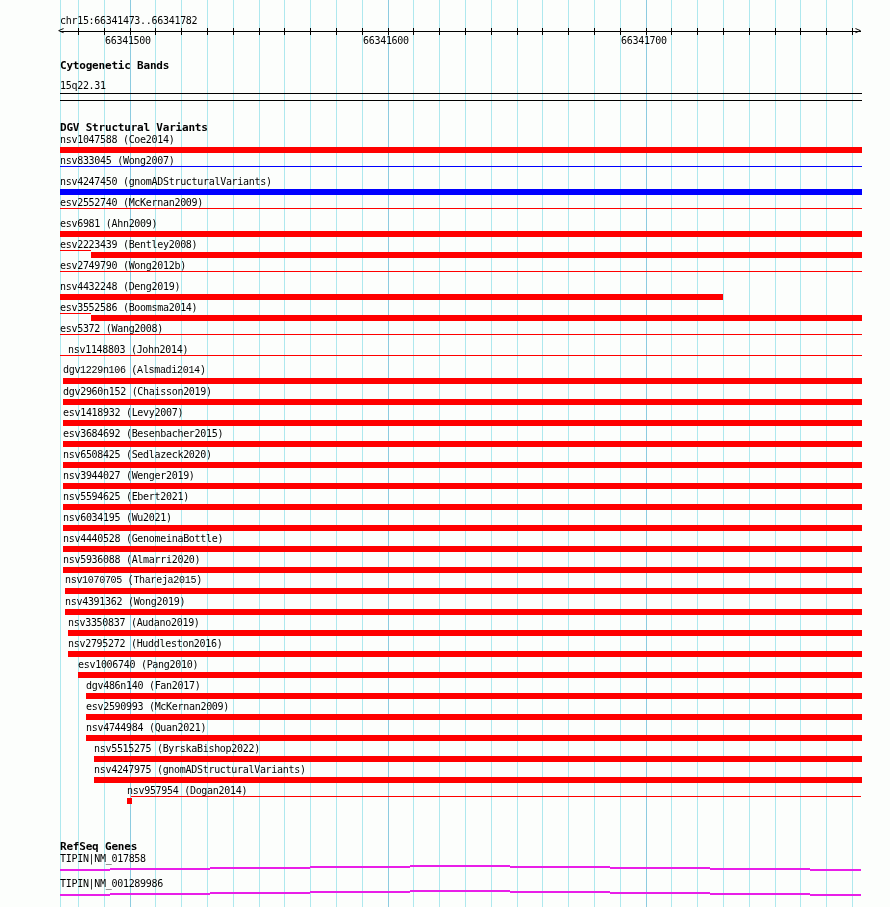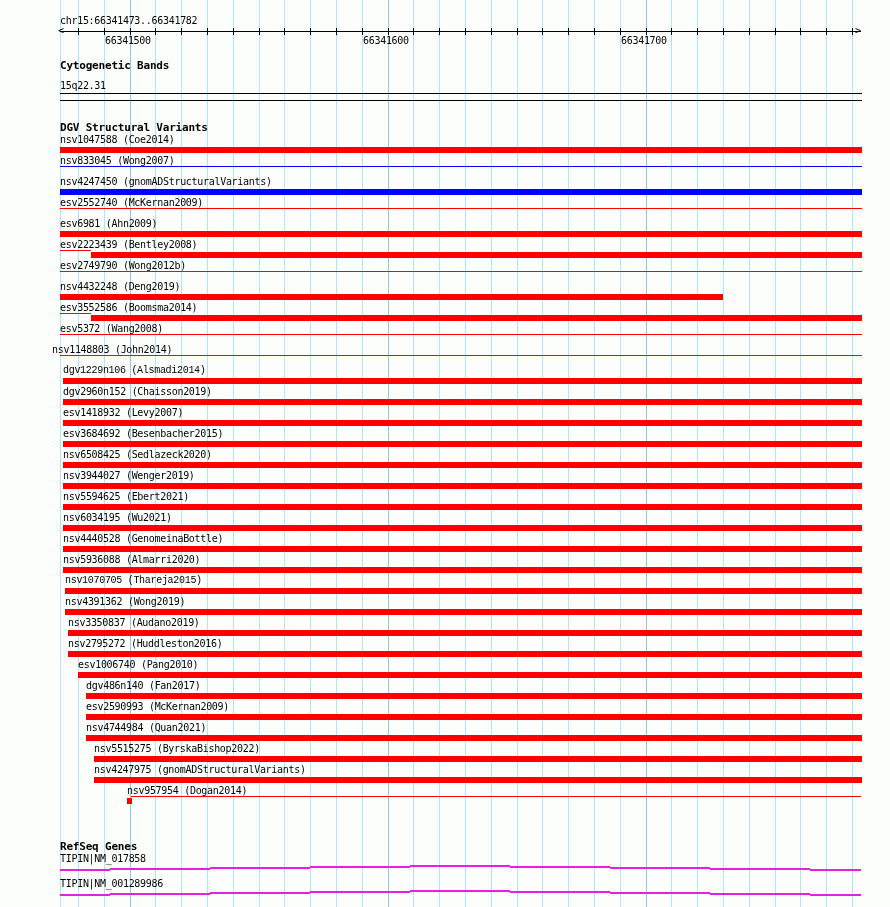--- a/index.html
+++ b/index.html
@@ -145,21 +145,21 @@
       <div>
         <div class="txt" style="left: 60px; top: 302px;">esv3552586 (Boomsma2014)</div>
         <div class="hline" style="left: 60px; width: 31px; top: 313px; background: rgb(255, 0, 0);"></div>
         <div class="bar" style="left: 91px; width: 771px; top: 315px; background: rgb(255, 0, 0);"></div>
       </div>
       <div>
         <div class="txt" style="left: 60px; top: 323px;">esv5372 (Wang2008)</div>
         <div class="hline" style="left: 60px; width: 802px; top: 334px; background: rgb(255, 0, 0);"></div>
       </div>
       <div>
-        <div class="txt" style="left: 52px; top: 344px;">nsv1148803 (John2014)</div>
+        <div class="txt" style="left: 68px; top: 344px;">nsv1148803 (John2014)</div>
         <div class="hline" style="left: 60px; width: 802px; top: 355px; background: rgb(255, 0, 0);"></div>
       </div>
       <div>
         <div class="txt" style="left: 63px; top: 365px; font-family: Liberation Mono, monospace;">dgv1229n106 (Alsmadi2014)</div>
         <div class="bar" style="left: 63px; width: 799px; top: 378px; background: rgb(255, 0, 0);"></div>
       </div>
       <div>
         <div class="txt" style="left: 63px; top: 386px;">dgv2960n152 (Chaisson2019)</div>
         <div class="bar" style="left: 63px; width: 799px; top: 399px; background: rgb(255, 0, 0);"></div>
       </div>

